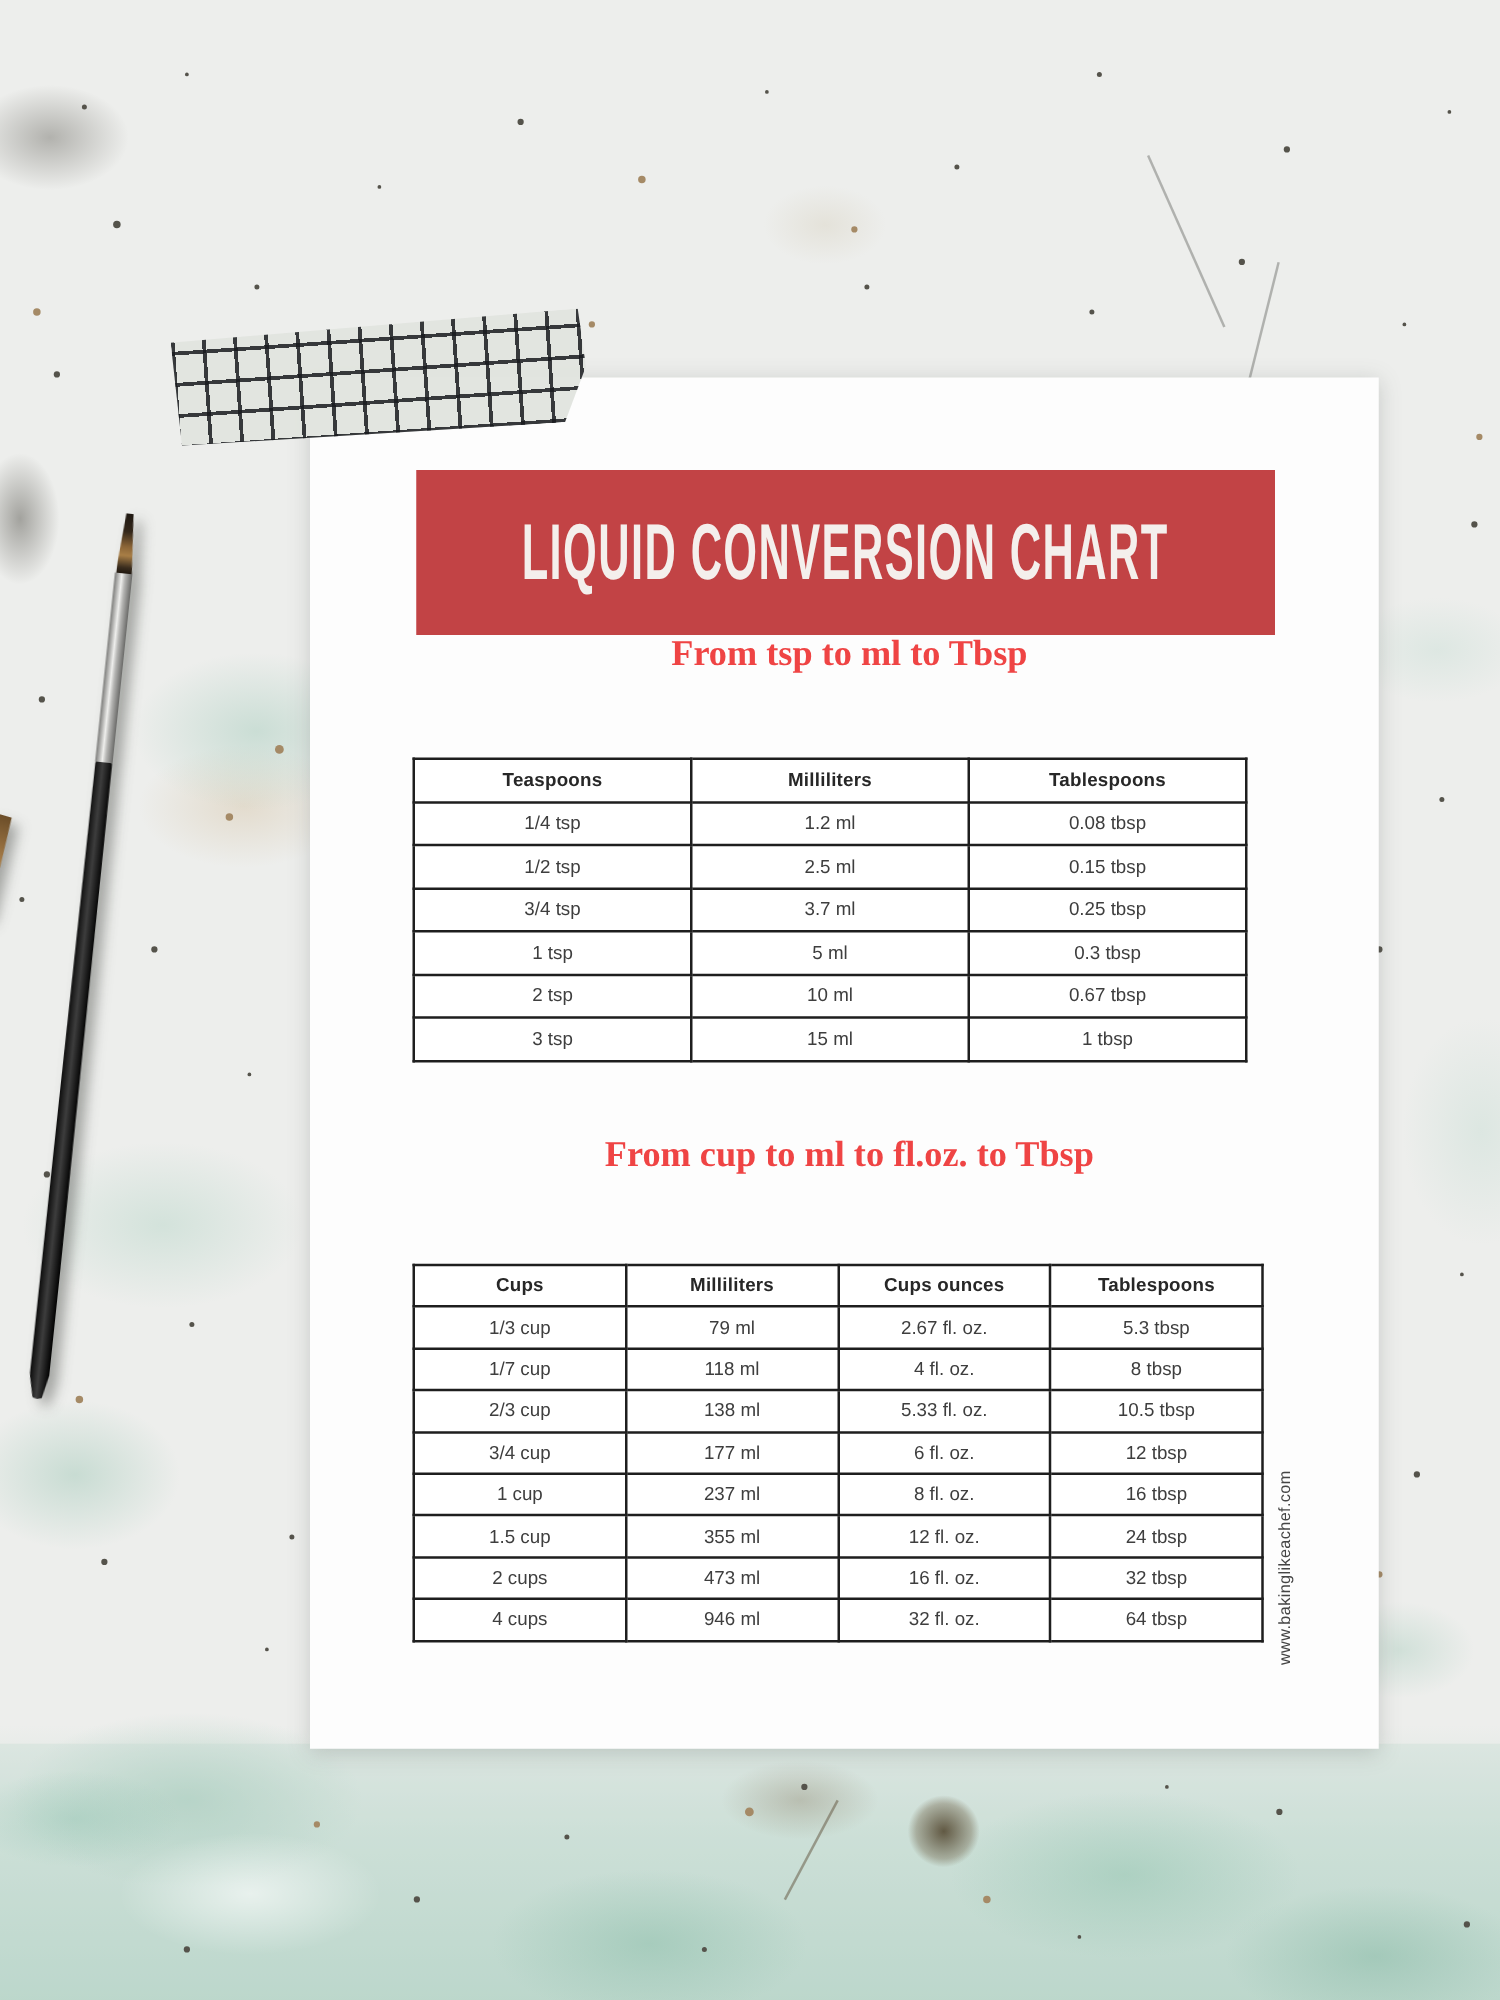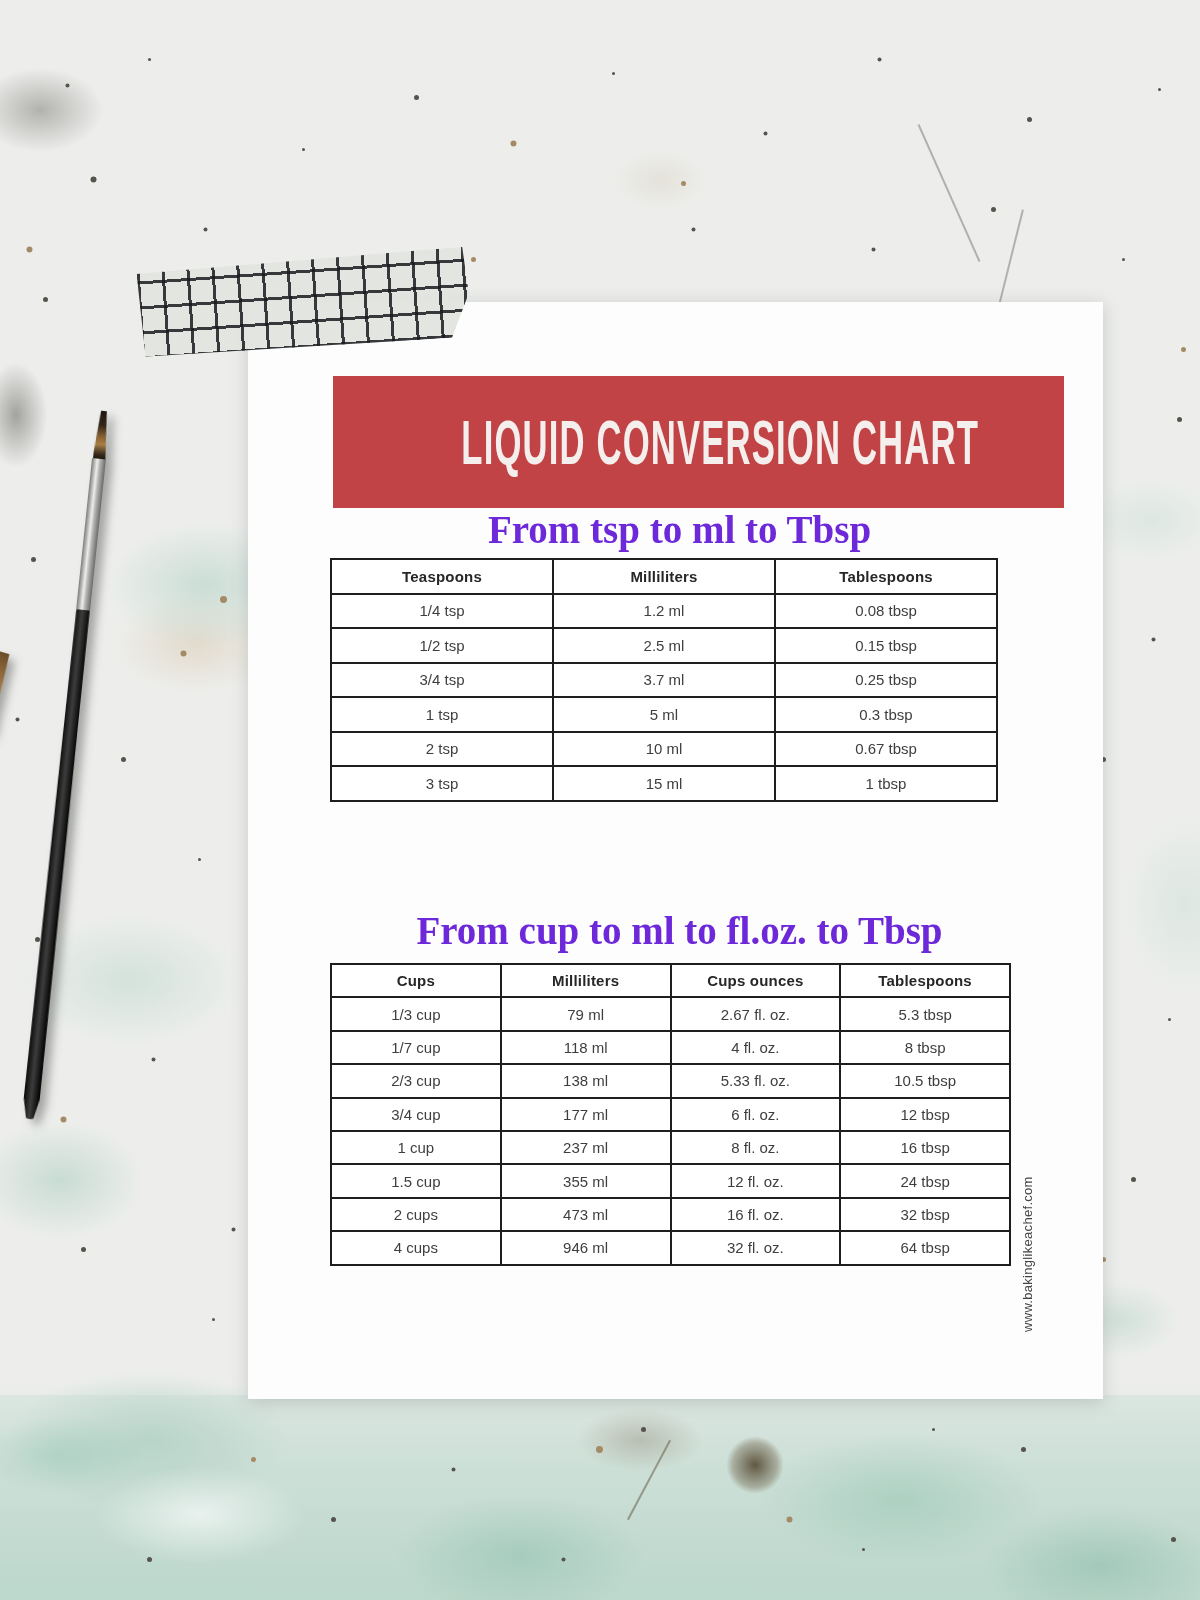--- a/index.html
+++ b/index.html
@@ -54,33 +54,33 @@
   .crack2{left:1008px;top:208px;width:1.5px;height:115px;transform:rotate(14deg);}
   .crack3{left:648px;top:1435px;width:2px;height:90px;transform:rotate(28deg);background:rgba(95,82,60,0.5);}
 
   
   .paper{
     position:absolute;left:248px;top:302px;width:855px;height:1097px;z-index:2;
     background:#fdfdfd;box-shadow:0 3px 16px rgba(88,94,90,0.25);
   }
   .banner{
     position:absolute;left:85px;top:74px;width:687px;height:132px;background:#c24345;
-    display:flex;align-items:center;justify-content:center;overflow:hidden;padding-left:44px;
+    display:flex;align-items:center;justify-content:center;overflow:hidden;
   }
   .banner h1{
     margin:0;white-space:nowrap;color:#f4efec;font-weight:700;font-size:62px;
     letter-spacing:2px;transform:scale(0.56,1.02);
   }
   .subtitle{
     position:absolute;left:0;width:863px;margin:0;text-align:center;
-    font-family:"Liberation Serif",serif;font-weight:700;font-size:39px;color:#6d28d9;
+    font-family:"Liberation Serif",serif;font-weight:700;font-size:29px;color:#ef4444;
   }
   .s1{top:205px;}
   .s2{top:606px;}
-  table{position:absolute;border-collapse:collapse;table-layout:fixed;background:#fff;}
+  table{position:absolute;border-collapse:collapse;table-layout:fixed;background:#fff;margin-top:48px;}
   th,td{border:2.4px solid #1e1e1e;text-align:center;vertical-align:middle;padding:0;}
   th{font-size:15px;font-weight:700;color:#272727;letter-spacing:0.2px;}
   td{font-size:15px;color:#3e3e3e;}
   .t1{left:82px;top:256px;width:668px;}
   .t1 tr{height:34.5px;}
   .t2{left:82px;top:661px;width:681px;}
   .t2 tr{height:33.4px;}
   .website{
     position:absolute;left:772px;top:1030px;width:170px;
     transform:rotate(-90deg);transform-origin:0 0;

